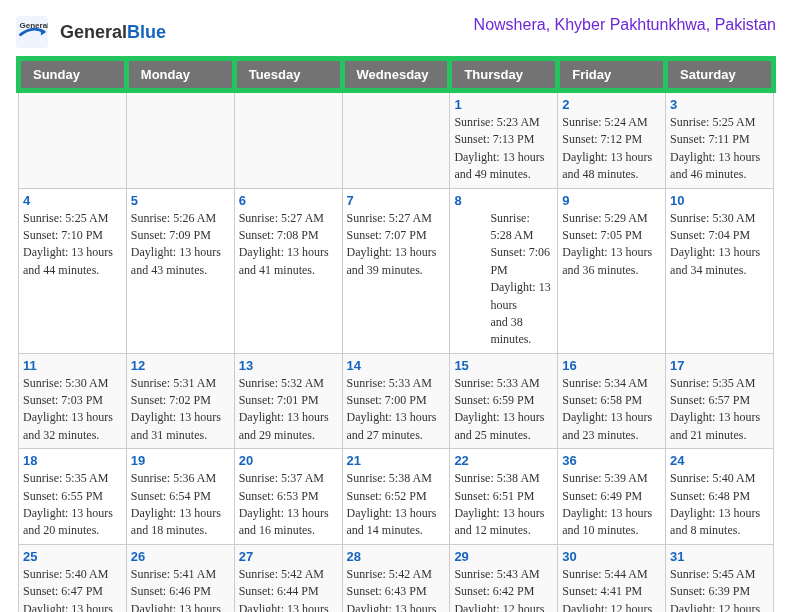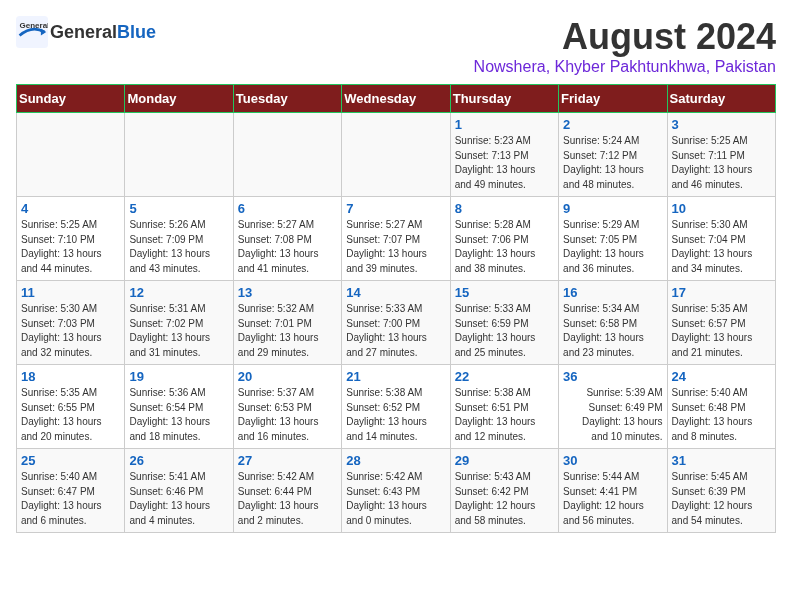--- a/index.html
+++ b/index.html
@@ -31,27 +31,27 @@
     .subtitle {
       font-size: 16px;
       color: #6d28d9;
     }
     table {
       width: 100%;
       border-collapse: collapse;
       table-layout: fixed;
     }
     thead tr th {
-      background-color: #7f1d1d;
+      background-color: #737373;
       color: #fff;
       font-size: 13px;
       font-weight: bold;
-      padding: 6px 2px;
+      padding: 6px 12px;
       text-align: left;
-      border: 1px solid #22c55e;
+      border: 5px solid #22c55e;
     }
     tbody tr td {
       vertical-align: top;
       border: 1px solid #ccc;
       padding: 4px 4px;
       font-size: 10.5px;
       color: #222;
       min-height: 80px;
       background: #fff;
     }
@@ -63,22 +63,23 @@
     }
     .day-num {
       font-size: 13px;
       font-weight: bold;
       color: #1565c0;
       display: block;
       margin-bottom: 2px;
     }
     .day-info {
       color: #333;
-      font-size: 10px;
+      font-size: 12px;
       line-height: 1.45;
+      font-family: Liberation Serif, serif;
     }
     td.empty {
       background: #f9f9f9 !important;
     }
     .logo-wrapper {
       display: flex;
       flex-direction: column;
       align-items: flex-start;
     }
     .logo-line {
@@ -91,27 +92,26 @@
 
 <div class="header">
   <div class="logo-wrapper">
     <div class="logo-line">
       <svg class="logo-icon" viewBox="0 0 36 36">
         <rect x="0" y="0" width="36" height="36" rx="4" fill="#f0f4ff"></rect>
         <text x="4" y="14" font-size="9" font-weight="bold" fill="#333">General</text>
         <path d="M4 22 Q18 10 32 18" stroke="#1565c0" stroke-width="3" fill="none"></path>
         <polygon points="28,14 34,18 28,22" fill="#1565c0"></polygon>
       </svg>
-      <div style="margin-left:2px;">
+      <div style="margin-left:12px;">
         <span style="font-size:18px;font-weight:bold;color:#333;">General</span><span style="font-size:18px;font-weight:bold;color:#1565c0;">Blue</span>
       </div>
     </div>
   </div>
   <div class="title-block">
-    <div class="month-title">August 2024</div>
     <div class="subtitle">Nowshera, Khyber Pakhtunkhwa, Pakistan</div>
   </div>
 </div>
 
 <table>
   <thead>
     <tr>
     <th>Sunday</th>
         <th>Monday</th>
         <th>Tuesday</th>
@@ -173,21 +173,21 @@
         </td>
         <td>
           <span class="day-num">7</span>
           <div class="day-info" style="white-space: pre-line;">Sunrise: 5:27 AM
 Sunset: 7:07 PM
 Daylight: 13 hours
 and 39 minutes.</div>
         </td>
         <td>
           <span class="day-num">8</span>
-          <div class="day-info" style="white-space: pre-line;">Sunrise: 5:28 AM
+          <div class="day-info" style="white-space: pre-line; margin-left: 36px;">Sunrise: 5:28 AM
 Sunset: 7:06 PM
 Daylight: 13 hours
 and 38 minutes.</div>
         </td>
         <td>
           <span class="day-num">9</span>
           <div class="day-info" style="white-space: pre-line;">Sunrise: 5:29 AM
 Sunset: 7:05 PM
 Daylight: 13 hours
 and 36 minutes.</div>
@@ -282,21 +282,21 @@
         </td>
         <td>
           <span class="day-num">22</span>
           <div class="day-info" style="white-space: pre-line;">Sunrise: 5:38 AM
 Sunset: 6:51 PM
 Daylight: 13 hours
 and 12 minutes.</div>
         </td>
         <td>
           <span class="day-num">36</span>
-          <div class="day-info" style="white-space: pre-line; text-align: right;">Sunrise: 5:39 AM
+          <div class="day-info" style="white-space: pre-line;">Sunrise: 5:39 AM
 Sunset: 6:49 PM
 Daylight: 13 hours
 and 10 minutes.</div>
         </td>
         <td>
           <span class="day-num">24</span>
           <div class="day-info" style="white-space: pre-line;">Sunrise: 5:40 AM
 Sunset: 6:48 PM
 Daylight: 13 hours
 and 8 minutes.</div>

